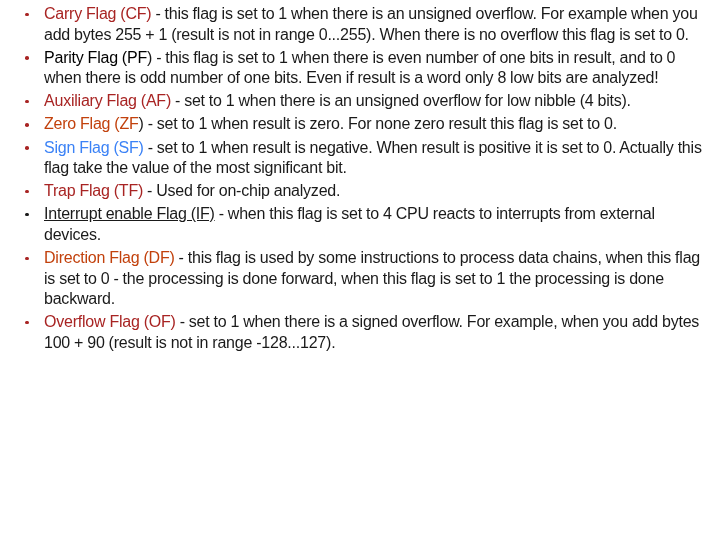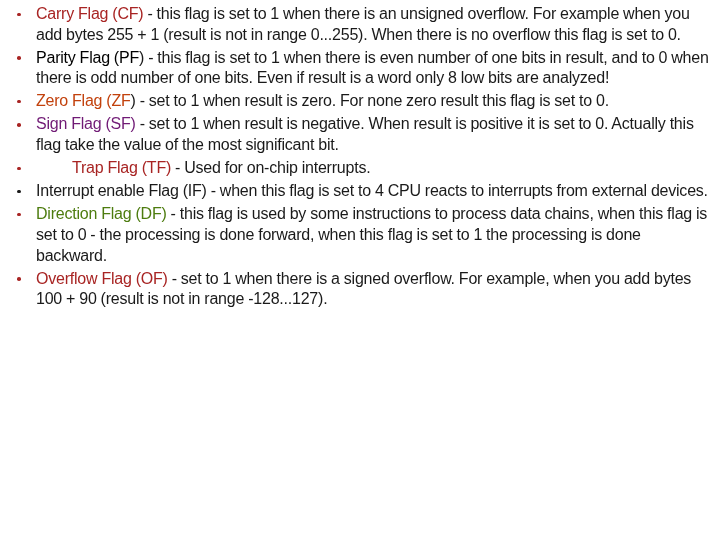--- a/index.html
+++ b/index.html
@@ -13,21 +13,21 @@
     height: 540px;
     overflow: hidden;
     font-family: "Liberation Sans", "DejaVu Sans", sans-serif;
   }
   .slide {
     position: relative;
     width: 720px;
     height: 540px;
     background: #ffffff;
     box-sizing: border-box;
-    padding: 4px 6px 0 0;
+    padding: 4px 6px 0 8px;
   }
   .bullet-list {
     list-style: none;
     margin: 0;
     padding: 0;
   }
   .bullet-item {
     position: relative;
     padding-left: 36px;
     margin: 0 0 2.5px 0;
@@ -49,58 +49,62 @@
   }
   .bullet-item.plain .bullet-dot {
     background: #1a1a1a;
   }
   .flag-name {
     color: #a82423;
     font-weight: 400;
   }
   .bullet-item.plain .flag-name {
     color: #1a1a1a;
+    text-decoration: underline;
   }
   .body-text {
     color: #1a1a1a;
   }
 </style>
 </head>
 <body>
 
 <div class="slide">
   <ul class="bullet-list">
 
     <li class="bullet-item">
       <span class="bullet-dot" style="background: rgb(168, 36, 35);"></span><span class="flag-name" style="color: rgb(168, 36, 35);">Carry Flag (CF)</span><span class="body-text"> - this flag is set to 1 when there is an unsigned overflow. For example when you add bytes 255 + 1 (result is not in range 0...255). When there is no overflow this flag is set to 0.</span>
     </li>
 
     <li class="bullet-item">
       <span class="bullet-dot" style="background: rgb(168, 36, 35);"></span><span class="flag-name" style="color: #000000;">Parity Flag (PF</span><span class="body-text">)</span><span class="body-text"> - this flag is set to 1 when there is even number of one bits in result, and to 0 when there is odd number of one bits. Even if result is a word only 8 low bits are analyzed!</span>
     </li>
 
+    <li class="bullet-item">
+      <span class="bullet-dot" style="background: rgb(168, 36, 35);"></span><span class="flag-name" style="color: rgb(168, 36, 35);">Auxiliary Flag (AF)</span><span class="body-text"> - set to 1 when there is an unsigned overflow for low nibble (4 bits).</span>
+    </li>
 
     <li class="bullet-item">
       <span class="bullet-dot" style="background: rgb(168, 36, 35);"></span><span class="flag-name" style="color: #c2410c;">Zero Flag (ZF</span><span class="body-text">)</span><span class="body-text"> - set to 1 when result is zero. For none zero result this flag is set to 0.</span>
     </li>
 
     <li class="bullet-item">
-      <span class="bullet-dot" style="background: rgb(168, 36, 35);"></span><span class="flag-name" style="color: #701a75;">Sign Flag (SF)</span><span class="body-text"> - set to 1 when result is negative. When result is positive it is set to 0. Actually this flag take the value of the most significant bit.</span>
+      <span class="bullet-dot" style="background: rgb(168, 36, 35);"></span><span class="flag-name" style="color: #3b82f6;">Sign Flag (SF)</span><span class="body-text"> - set to 1 when result is negative. When result is positive it is set to 0. Actually this flag take the value of the most significant bit.</span>
     </li>
 
     <li class="bullet-item">
-      <span class="bullet-dot" style="background: rgb(168, 36, 35);"></span><span class="flag-name" style="color: rgb(168, 36, 35); margin-left: 36px;">Trap Flag (TF)</span><span class="body-text"> - Used for on-chip interrupts.</span>
+      <span class="bullet-dot" style="background: rgb(168, 36, 35);"></span><span class="flag-name" style="color: rgb(168, 36, 35);">Trap Flag (TF)</span><span class="body-text"> - Used for on-chip analyzed.</span>
     </li>
 
     <li class="bullet-item plain">
       <span class="bullet-dot" style="background: rgb(26, 26, 26);"></span><span class="flag-name" style="color: rgb(26, 26, 26);">Interrupt enable Flag (IF)</span><span class="body-text"> - when this flag is set to 4 CPU reacts to interrupts from external devices.</span>
     </li>
 
     <li class="bullet-item">
-      <span class="bullet-dot" style="background: rgb(168, 36, 35);"></span><span class="flag-name" style="color: #4d7c0f; text-align: center;">Direction Flag (DF)</span><span class="body-text"> - this flag is used by some instructions to process data chains, when this flag is set to 0 - the processing is done forward, when this flag is set to 1 the processing is done backward.</span>
+      <span class="bullet-dot" style="background: rgb(168, 36, 35);"></span><span class="flag-name" style="color: #c2410c; text-align: center;">Direction Flag (DF)</span><span class="body-text"> - this flag is used by some instructions to process data chains, when this flag is set to 0 - the processing is done forward, when this flag is set to 1 the processing is done backward.</span>
     </li>
 
     <li class="bullet-item">
       <span class="bullet-dot" style="background: rgb(168, 36, 35);"></span><span class="flag-name" style="color: rgb(168, 36, 35);">Overflow Flag (OF)</span><span class="body-text"> - set to 1 when there is a signed overflow. For example, when you add bytes 100 + 90 (result is not in range -128...127).</span>
     </li>
 
   </ul>
 </div>
 
 </body></html>

